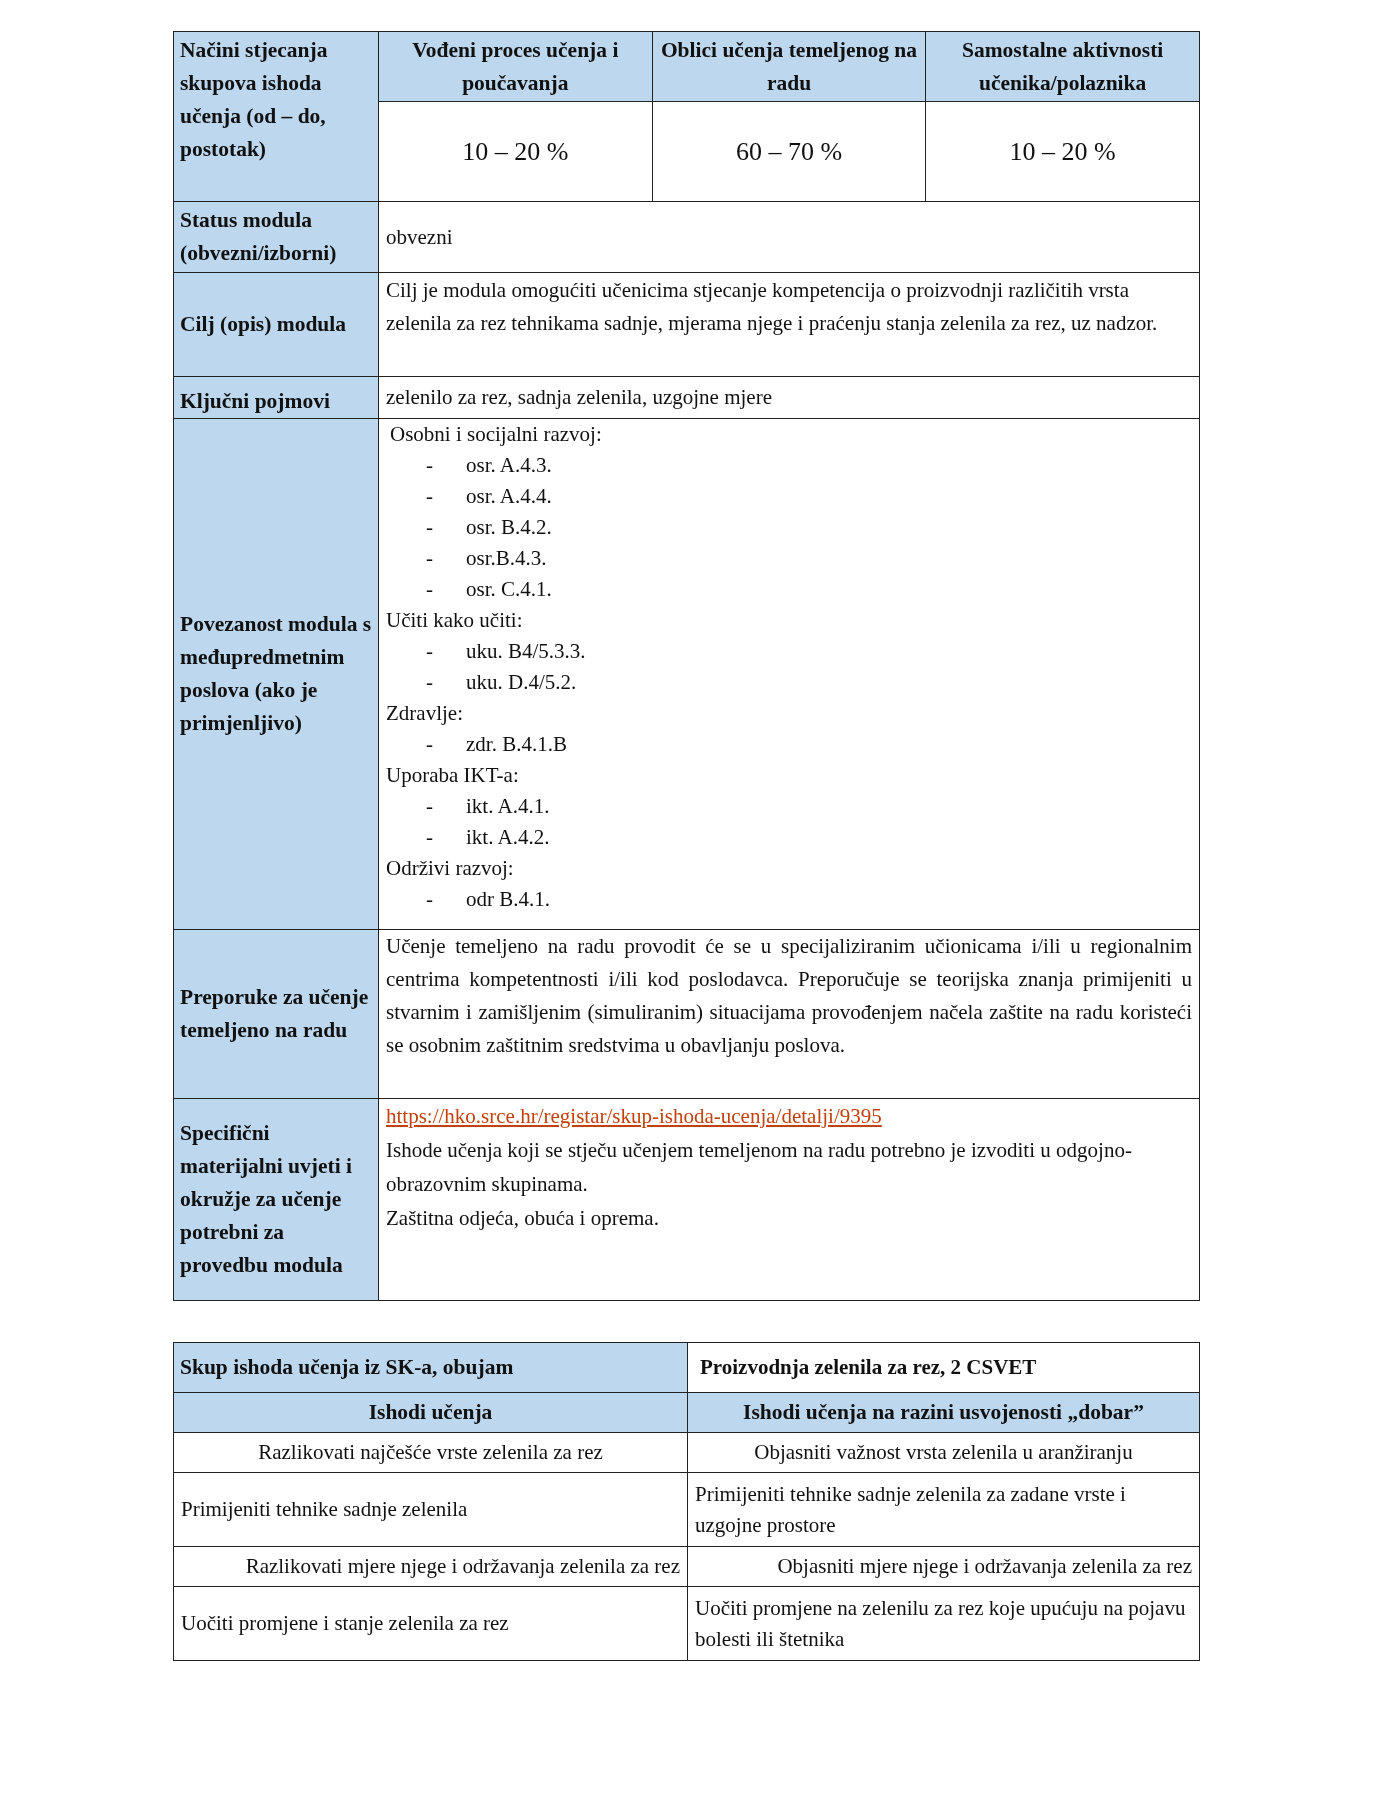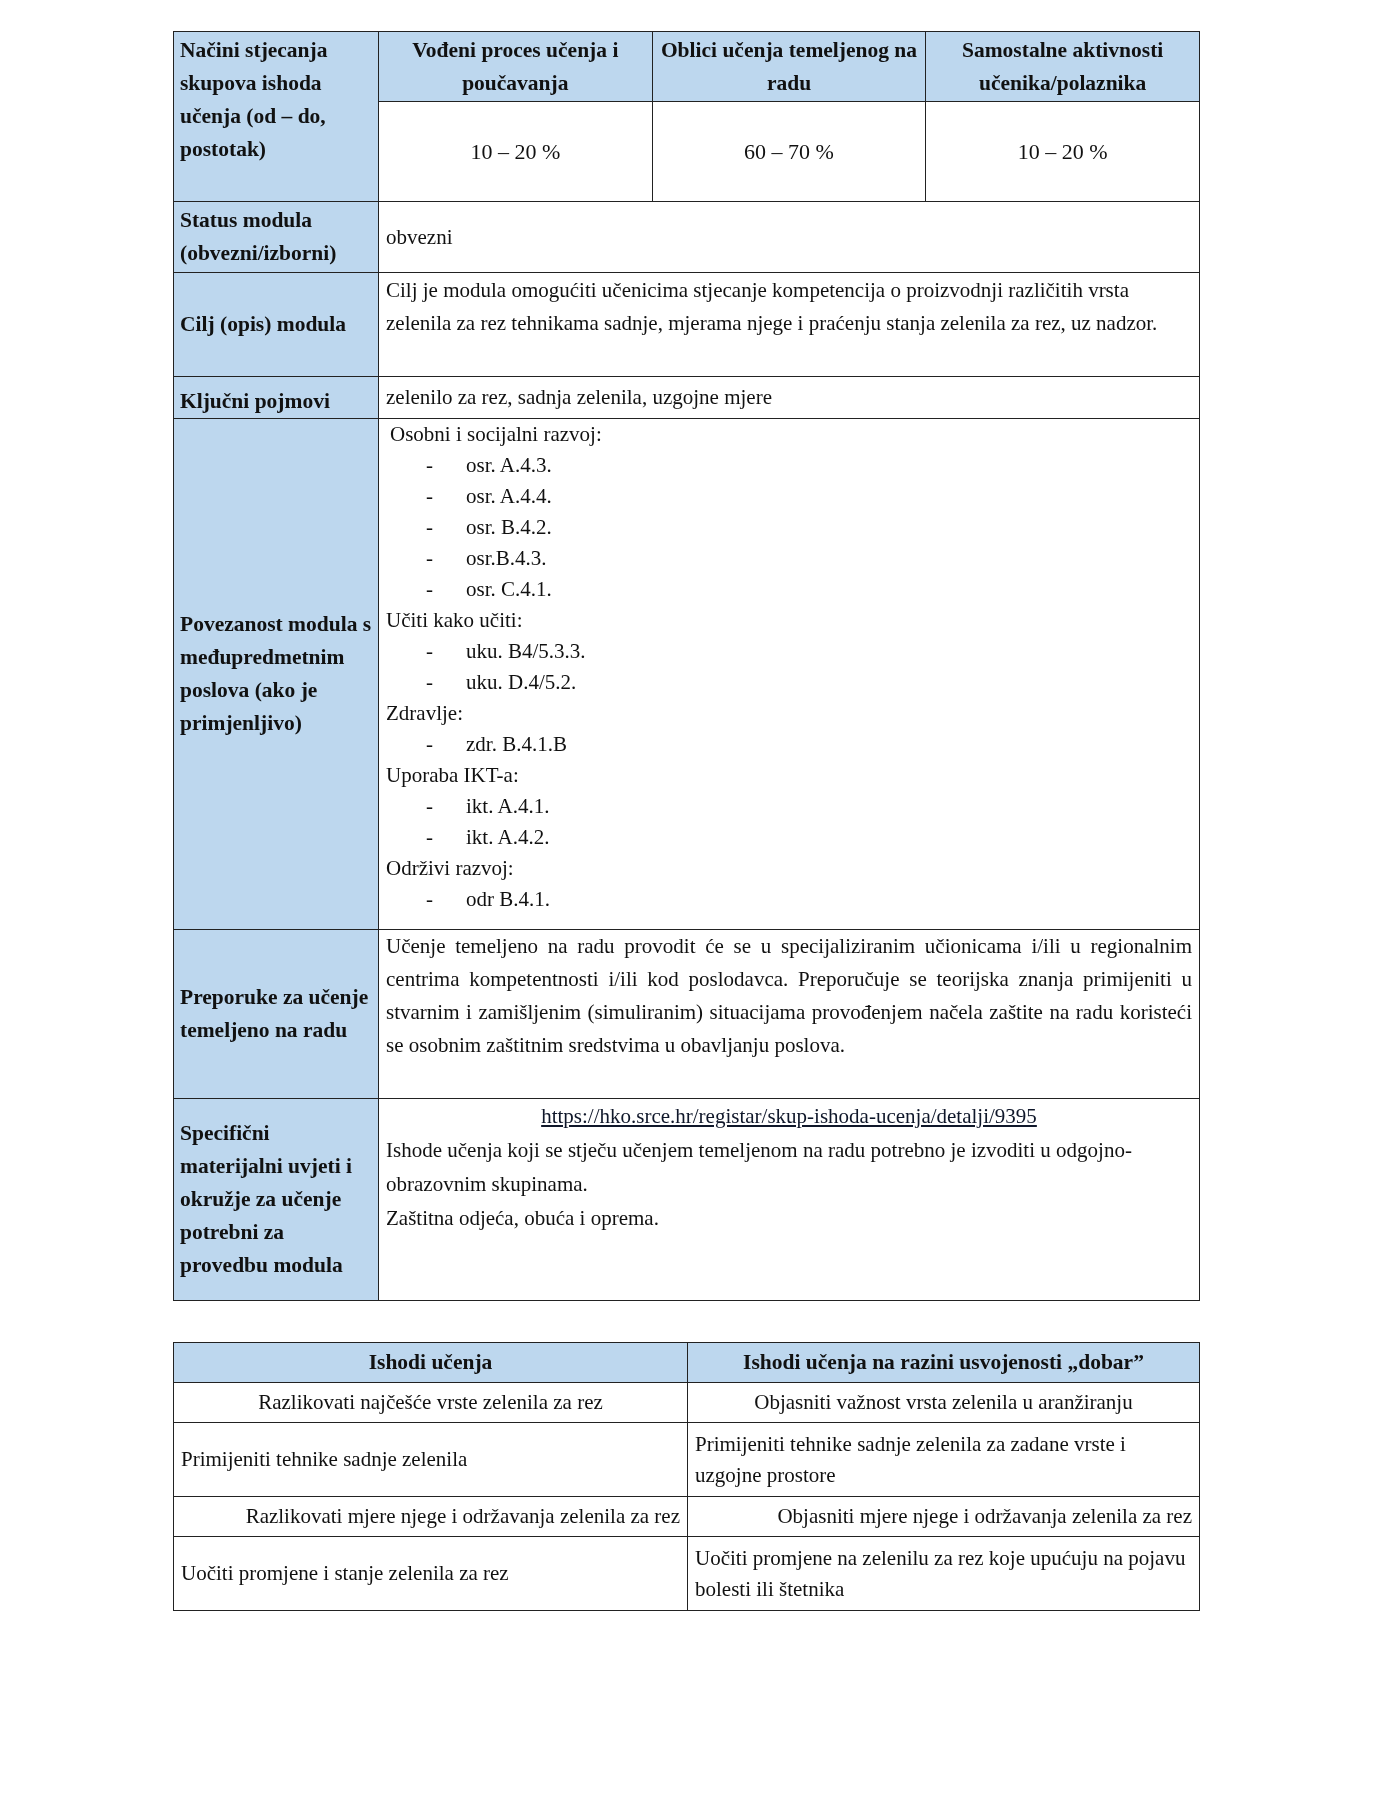--- a/index.html
+++ b/index.html
@@ -1,38 +1,38 @@
 <!DOCTYPE html>
 <html><head>
 <meta charset="utf-8">
 <style>
   html, body { margin: 0; padding: 0; background: #ffffff; }
   body { width: 1386px; height: 1797px; position: relative; font-family: "Liberation Serif", "DejaVu Serif", serif; color: #111; }
   table { border-collapse: collapse; position: absolute; left: 173px; width: 1027px; table-layout: fixed; }
   td { border: 1.5px solid #222; padding: 0 7px; vertical-align: middle; font-size: 21px; line-height: 31px; margin-left: 24px; }
   .lbl { background: #bdd7ee; font-weight: bold; font-size: 21.5px; line-height: 33px; padding: 2px 6px; }
   .hdr { background: #bdd7ee; font-weight: bold; text-align: center; font-size: 21.5px; line-height: 33px; }
-  .pct { text-align: center; font-size: 22px; }
+  .pct { text-align: center; font-size: 26px; }
   #t1 { top: 31px; }
   #t1 col.c0 { width: 205px; }
   .t1-r0 { height: 70px; }
   .t1-r1 { height: 100px; }
   .t1-r2 { height: 70px; }
   .t1-r3 { height: 104px; }
   .t1-r4 { height: 36px; }
   .t1-r5 { height: 511px; }
   .t1-r6 { height: 169px; }
   .t1-r7 { height: 202px; }
   .just { text-align: justify; text-align-last: left; }
   .topal { vertical-align: top; }
   .cat { display: block; line-height: 31px; }
   .cat.first { padding-left: 4px; }
   .item { display: block; line-height: 31px; }
   .item .dash { display: inline-block; width: 40px; padding-left: 40px; }
-  .link { color: #0f172a; text-decoration: underline; text-align: center; }
+  .link { color: #c2410c; text-decoration: underline; }
   .para { display: block; line-height: 34px; }
   #t2 { top: 1342px; }
   #t2 col.c0 { width: 514px; }
   .t2-r0 { height: 50px; }
   .t2-r1 { height: 40px; }
   .t2-r2 { height: 74px; }
   .t2-r3 { height: 40px; text-align: center; }
   .t2-r4 { height: 74px; }
   .t2-r5 { height: 40px; text-align: right; }
   .t2-r6 { height: 74px; }
@@ -108,20 +108,24 @@
     </tr>
   </tbody>
 </table>
 
 <table id="t2">
   <colgroup>
       <col class="c0">
       <col>
     </colgroup>
   <tbody>
+    <tr class="t2-r0">
+      <td class="lbl">Skup ishoda učenja iz SK-a, obujam</td>
+      <td class="bold" style="padding-left:12px;">Proizvodnja zelenila za rez, 2 CSVET</td>
+    </tr>
     <tr class="t2-r1 t2-head">
       <td class="hdr">Ishodi učenja</td>
       <td class="hdr">Ishodi učenja na razini usvojenosti „dobar”</td>
     </tr>
     <tr class="t2-r3">
       <td>Razlikovati najčešće vrste zelenila za rez</td>
       <td>Objasniti važnost vrsta zelenila u aranžiranju</td>
     </tr>
     <tr class="t2-r4">
       <td>Primijeniti tehnike sadnje zelenila</td>

